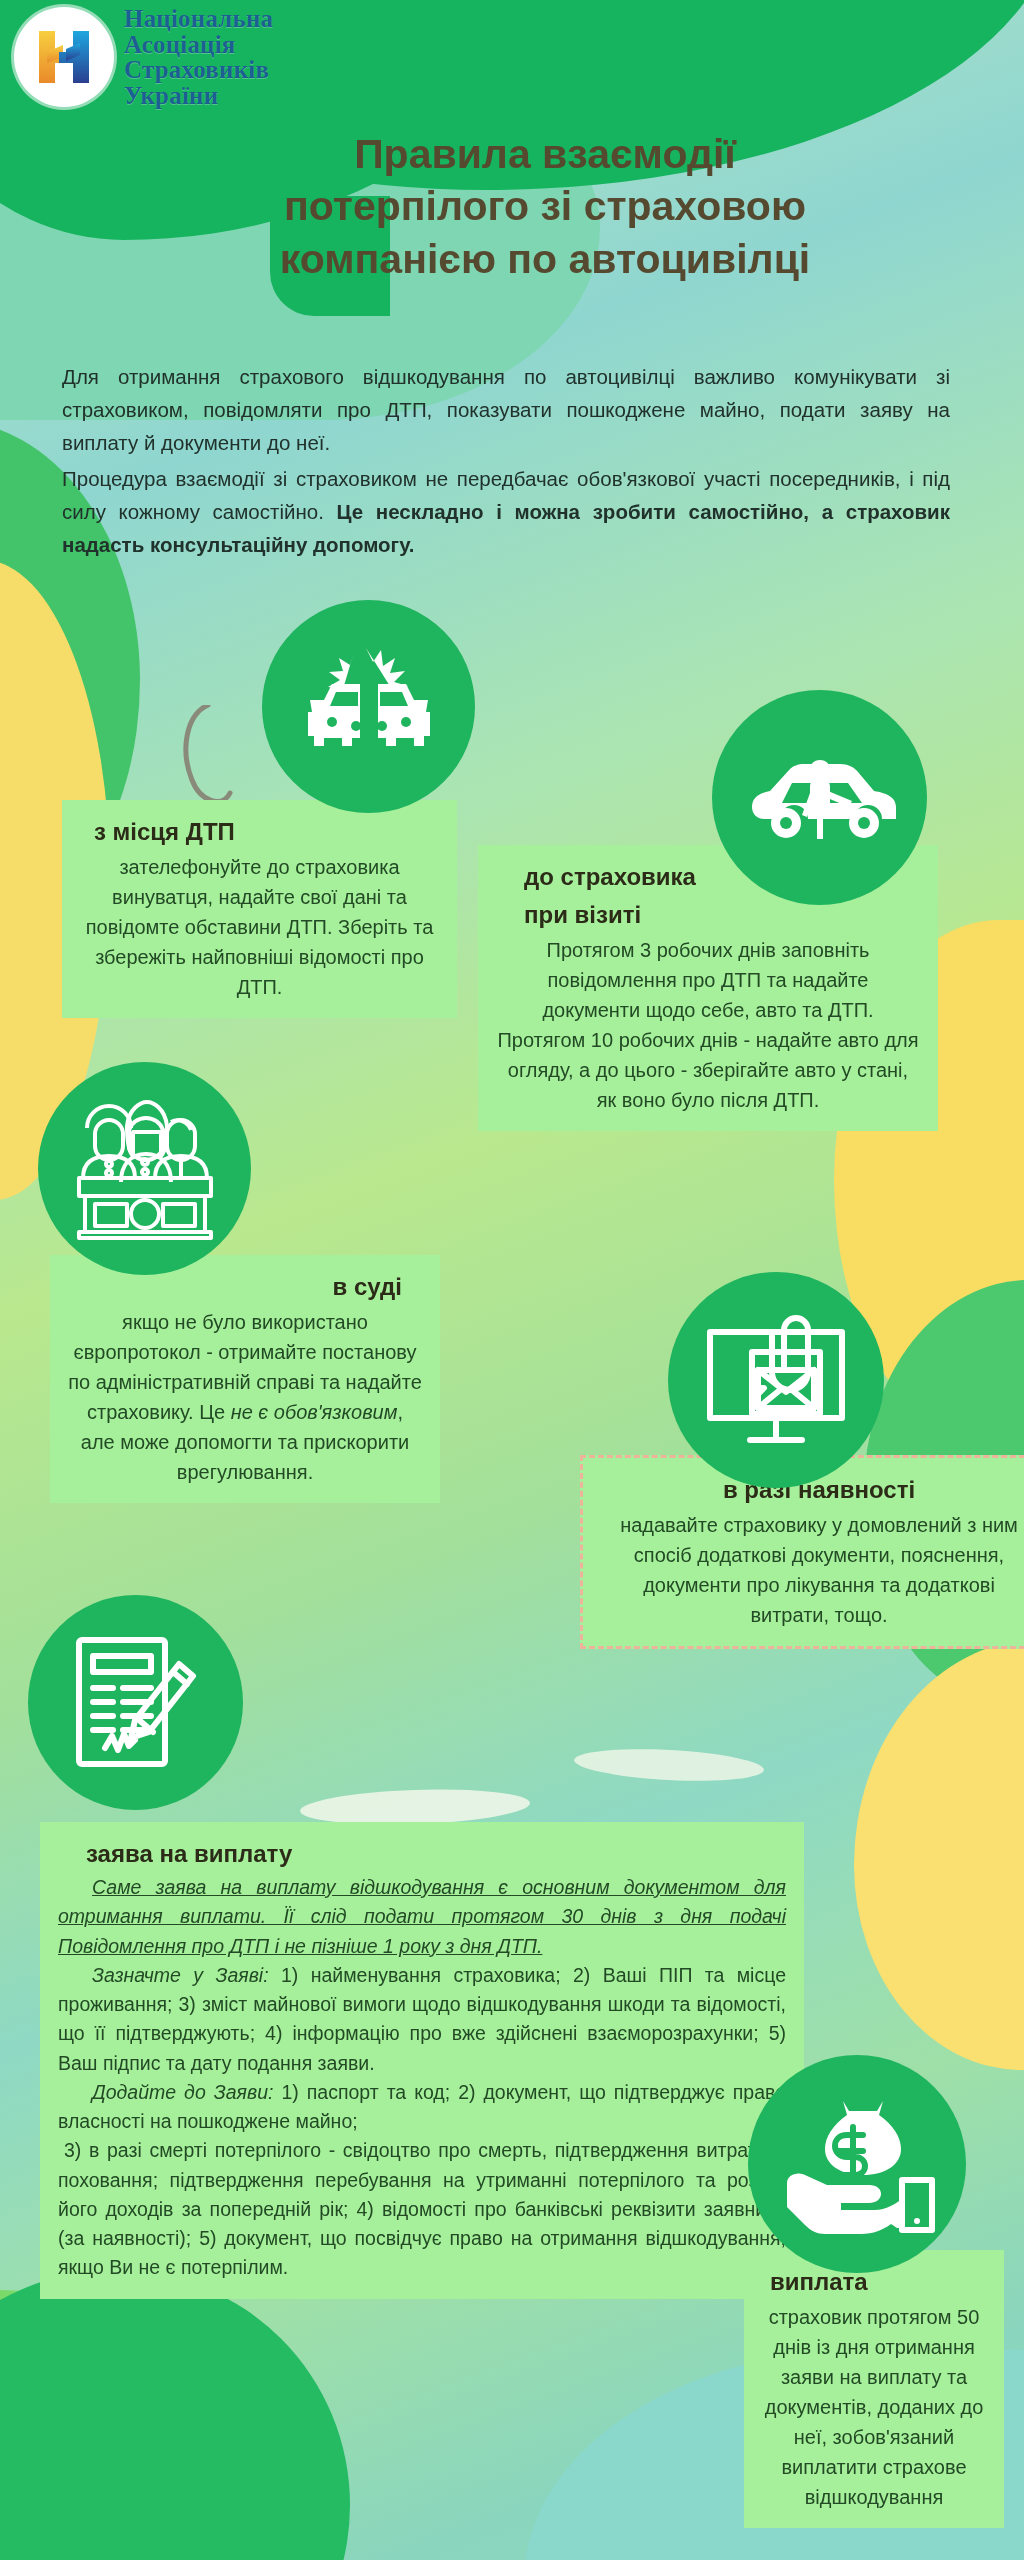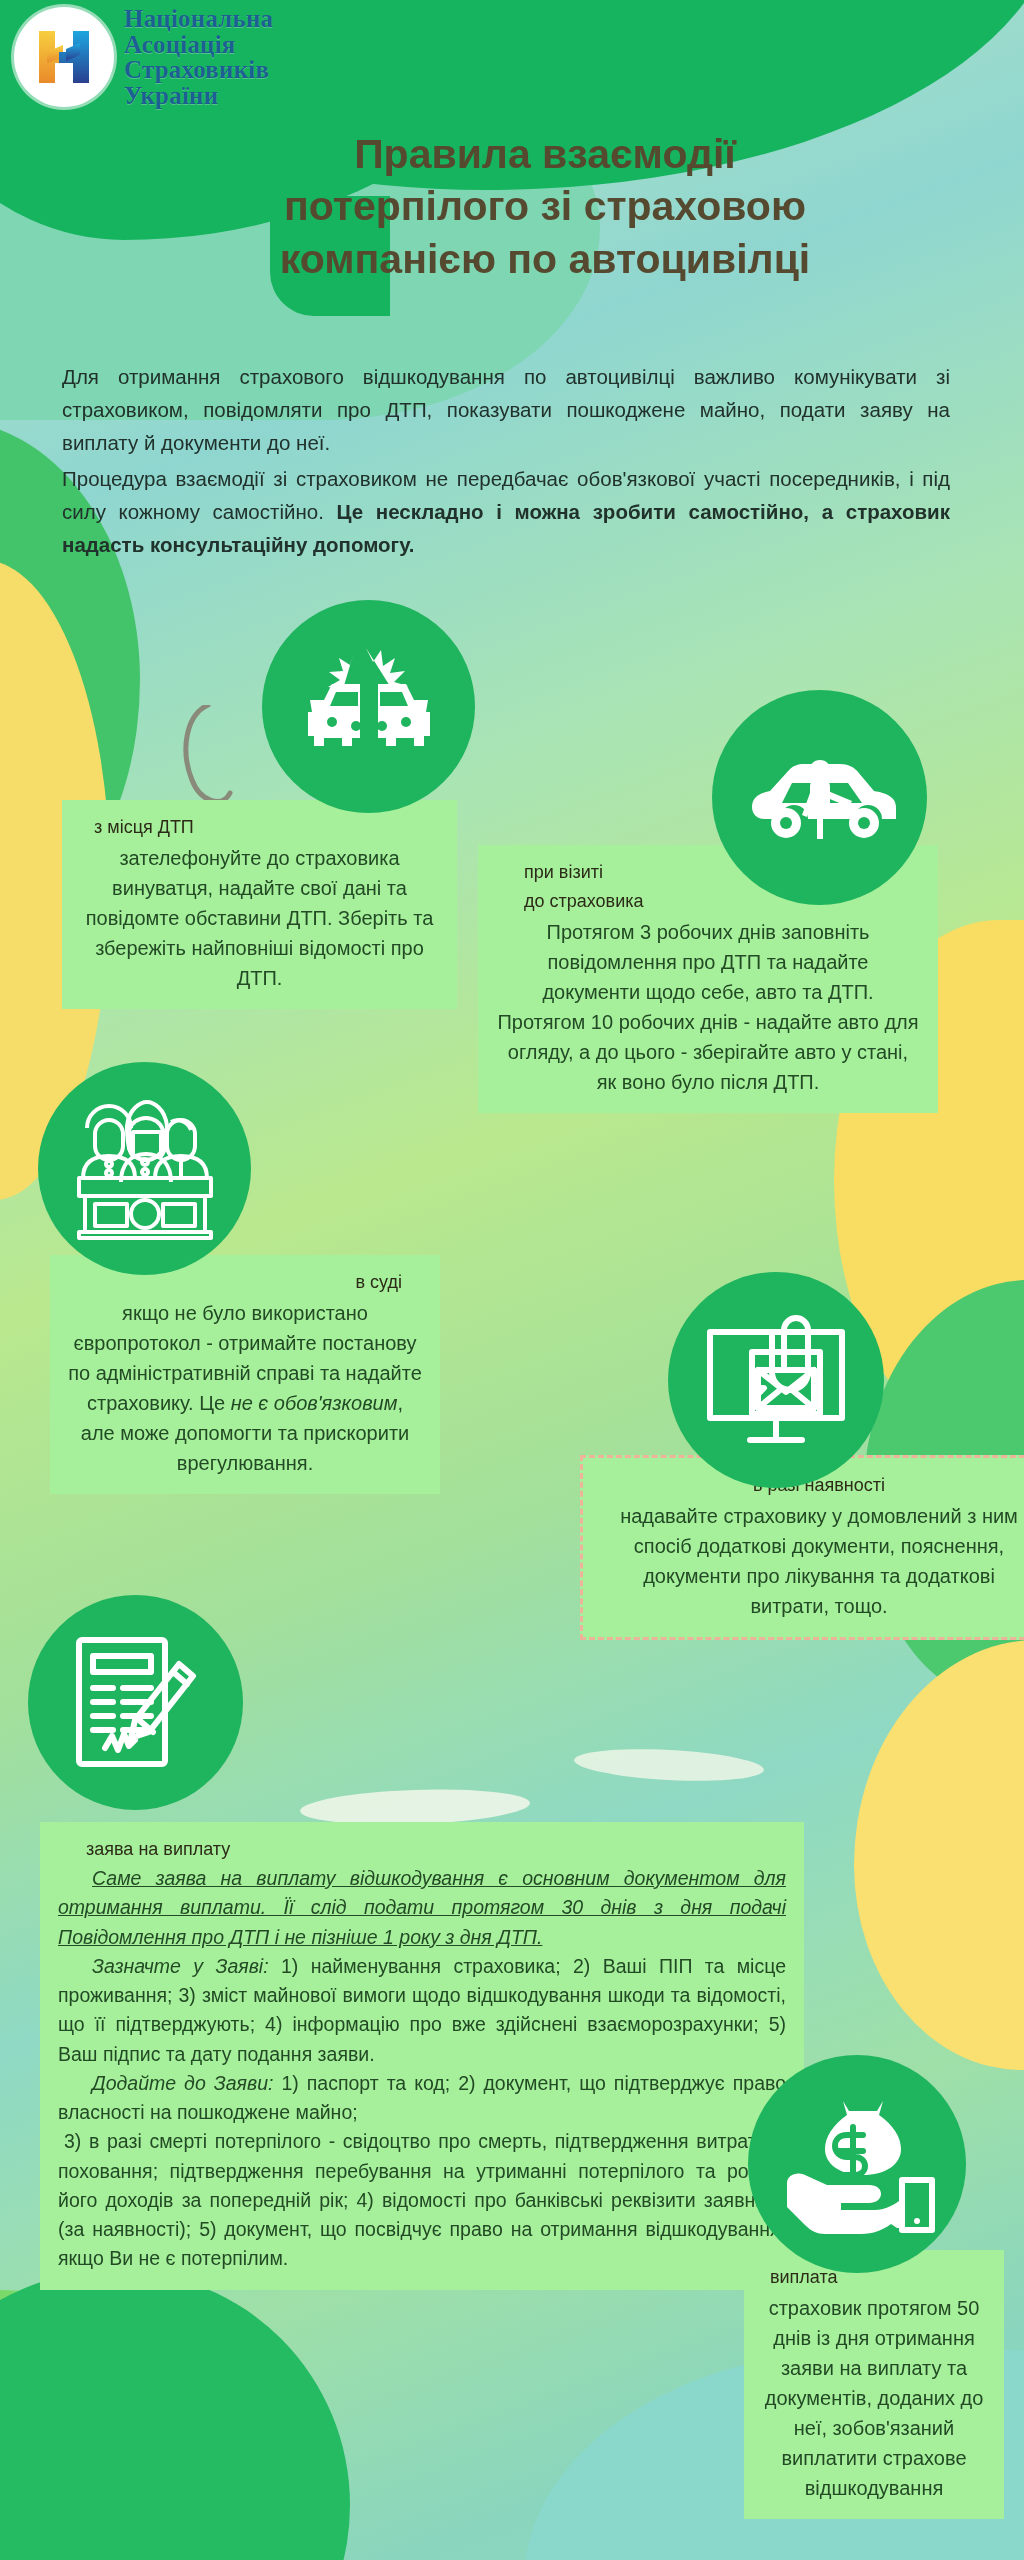--- a/index.html
+++ b/index.html
@@ -108,21 +108,21 @@
   .intro p{margin:0 12px 2px 0;}
   .intro b{font-weight:bold;}
 
   
   .card{
     position:absolute;background:#a6f09b;z-index:12;
     color:#1d3b20;font-size:20px;line-height:1.5;text-align:center;
     padding:14px 18px 16px 18px;box-sizing:border-box;
   }
   .card h3{
-    margin:0 0 2px 0;font-size:18px;font-weight:normal;color:#2b2b17;
+    margin:0 0 2px 0;font-size:24px;font-weight:bold;color:#2b2b17;
   }
   .card .body{color:#224a24;}
   .card i{font-style:italic;}
 
   .c1{left:62px;top:800px;width:395px;}
   .c1 h3{text-align:left;padding-left:14px;}
   .c2{left:478px;top:845px;width:460px;}
   .c2 h3{text-align:left;padding-left:28px;}
   .c3{left:50px;top:1255px;width:390px;}
   .c3 h3{text-align:right;padding-right:20px;}
@@ -326,22 +326,22 @@
       <circle cx="140" cy="132" r="3" fill="#ffffff"></circle>
     </svg>
   </div>
 
   <div class="card c1">
     <h3>з місця ДТП</h3>
     <div class="body">зателефонуйте до страховика винуватця, надайте свої дані та повідомте обставини ДТП. Зберіть та збережіть найповніші відомості про ДТП.</div>
   </div>
 
   <div class="card c2">
+    <h3>до страховика</h3>
     <h3>при візиті</h3>
-    <h3>до страховика</h3>
     <div class="body">Протягом 3 робочих днів заповніть повідомлення про ДТП та надайте документи щодо себе, авто та ДТП. Протягом 10 робочих днів - надайте авто для огляду, а до цього  - зберігайте авто у стані, як воно було після ДТП.</div>
   </div>
 
   <div class="card c3">
     <h3>в суді</h3>
     <div class="body"><span>якщо не було використано європротокол - отримайте постанову по адміністративній справі та надайте страховику. Це </span><i>не  є обов'язковим</i><span>, але може допомогти та прискорити врегулювання.</span></div>
   </div>
 
   <div class="card c4">
     <h3>в разі наявності</h3>

